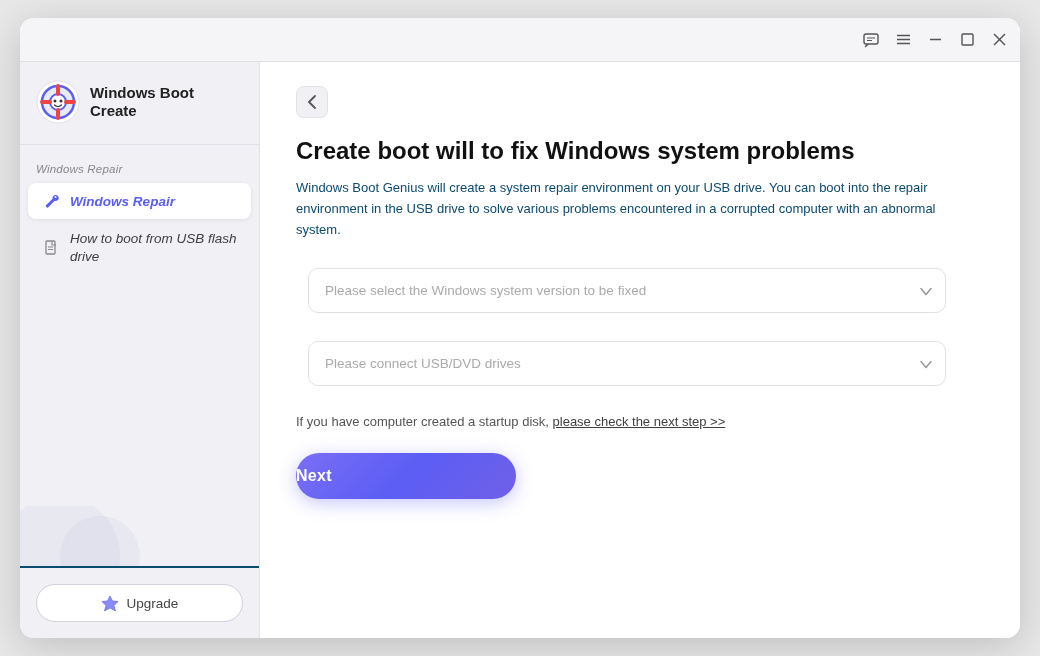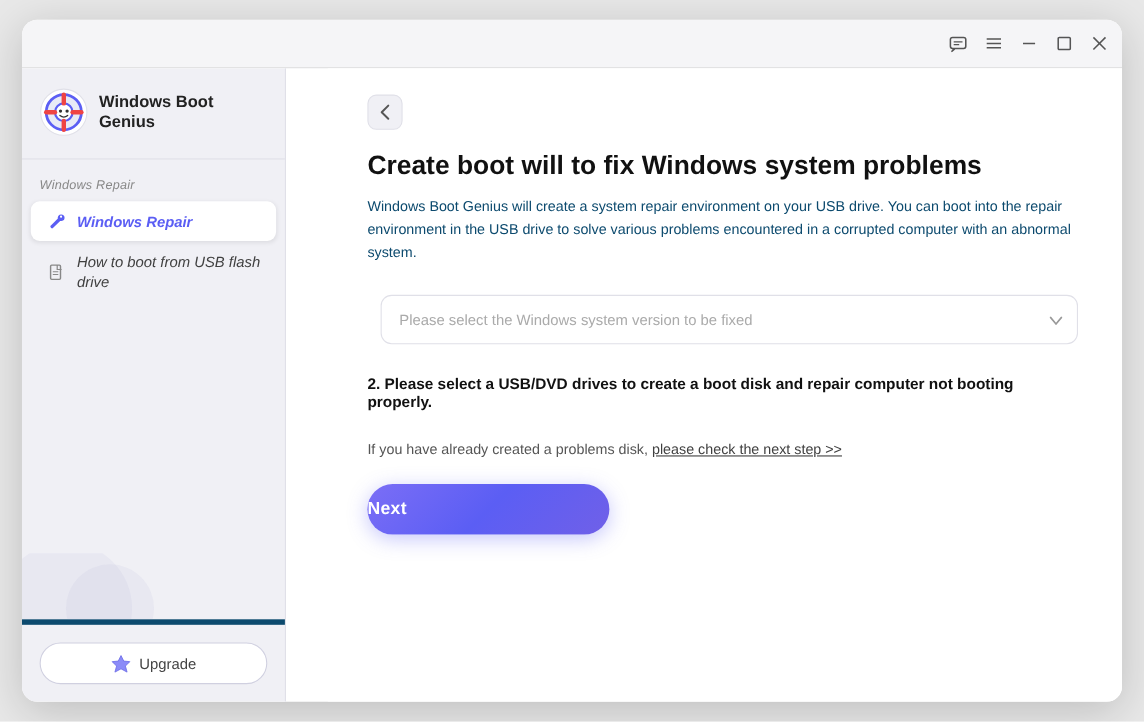--- a/index.html
+++ b/index.html
@@ -47,21 +47,20 @@
       justify-content: center;
       cursor: pointer;
       color: #555;
       font-size: 14px;
     }
     
     .main-layout {
       display: flex;
       flex: 1;
       overflow: hidden;
-      gap: 38px;
     }
     
     .sidebar {
       width: 240px;
       background: #f0f0f5;
       border-right: 1px solid #e0e0e8;
       display: flex;
       flex-direction: column;
       padding: 0;
       flex-shrink: 0;
@@ -118,21 +117,21 @@
       flex-shrink: 0;
       display: flex;
       align-items: center;
       justify-content: center;
     }
     .sidebar-item-label {
       font-size: 13.5px;
     }
     .sidebar-footer {
       padding: 16px;
-      border-top: 5px solid #0c4a6e;
+      border-top: 2px solid #0c4a6e;
     }
     .upgrade-btn {
       display: flex;
       align-items: center;
       justify-content: center;
       gap: 8px;
       width: 100%;
       padding: 9px 0;
       background: #ffffff;
       border: 1.5px solid #d0d0e0;
@@ -314,21 +313,21 @@
             <path d="M6 22 L14 22" stroke="#ef4444" stroke-width="4" stroke-linecap="round"></path>
             <path d="M30 22 L38 22" stroke="#ef4444" stroke-width="4" stroke-linecap="round"></path>
 
             <circle cx="19" cy="21" r="1.5" fill="#333"></circle>
             <circle cx="25" cy="21" r="1.5" fill="#333"></circle>
             <path d="M18.5 25 Q22 28 25.5 25" stroke="#333" stroke-width="1.2" fill="none" stroke-linecap="round"></path>
           </svg>
         </div>
         <div class="sidebar-app-name">
           <div>Windows Boot</div>
-          <div>Genius</div>
+          <div>Create</div>
         </div>
       </div>
 
       <div class="sidebar-nav">
         <div class="sidebar-section-label">Windows Repair</div>
 
         <div class="sidebar-item active">
           <div class="sidebar-item-icon">
             <svg width="16" height="16" viewBox="0 0 16 16" fill="none">
               <path d="M12.5 2a3 3 0 0 0-2.9 3.7L3.5 11.8a1.5 1.5 0 1 0 2.1 2.1l6.1-6.1A3 3 0 1 0 12.5 2z" fill="#5b5ef4"></path>
@@ -385,23 +384,32 @@
           </select>
           <div class="select-arrow">
             <svg width="12" height="8" viewBox="0 0 12 8">
                 <path d="M1 1L6 7L11 1" stroke="#999" stroke-width="1.5" fill="none" stroke-linecap="round"></path>
               </svg>
           </div>
         </div>
       </div>
 
       <div class="section-group">
-        <div class="section-label">2. Please select a USB/DVD drives to create a boot disk and repair computer not booting properly.</div>
+        <div class="select-wrapper">
+          <select>
+            <option value="" disabled="" selected="">Please connect USB/DVD drives</option>
+          </select>
+          <div class="select-arrow">
+            <svg width="12" height="8" viewBox="0 0 12 8">
+                <path d="M1 1L6 7L11 1" stroke="#999" stroke-width="1.5" fill="none" stroke-linecap="round"></path>
+              </svg>
+          </div>
+        </div>
       </div>
 
       <p class="hint-text">
-        <span>If you have already created a problems disk, </span><span class="hint-link">please check the next step &gt;&gt;</span>
+        <span>If you have computer created a startup disk, </span><span class="hint-link">please check the next step &gt;&gt;</span>
       </p>
 
       <button class="next-btn">Next</button>
     </div>
   </div>
 </div>
 
 </body></html>

